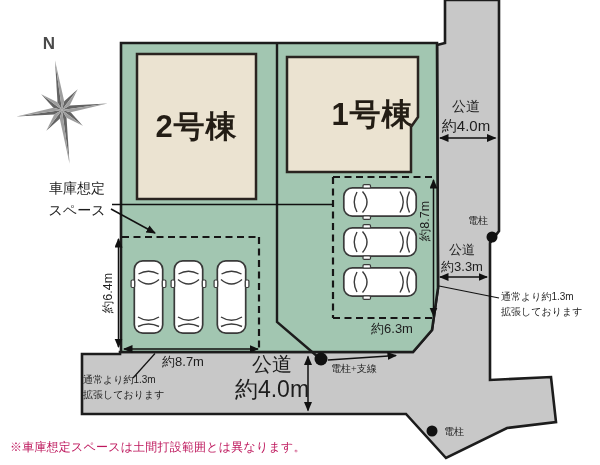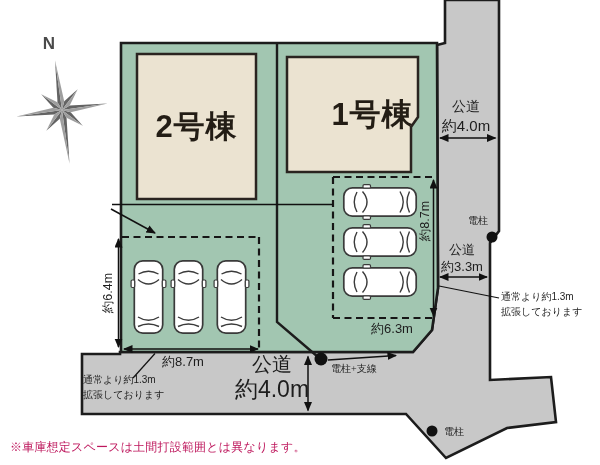--- a/index.html
+++ b/index.html
@@ -114,20 +114,24 @@
         <polygon points="-18.4,-18.4 -3.4,-8.3 0,0"></polygon>
       </g>
     </g>
   </svg>
 
   <div class="lbl" style="left:38px;top:33px;width:22px;text-align:center;font-size:17px;font-weight:bold;color:#4a4a4a;">N</div>
 
   <div class="bldg-lbl" style="left:137px;top:54px;width:119px;height:145px;border-radius:32px;">2号棟</div>
   <div class="bldg-lbl" style="left:287px;top:57px;width:131px;height:115px;padding-left:20px;">1号棟</div>
 
+  <div class="lbl ctr" style="left:40px;top:178px;width:74px;font-size:14px;line-height:1.55;">
+    <span>車庫想定</span><br>
+    <span>スペース</span>
+  </div>
 
   <div class="lbl rot" style="left:108px;top:293px;font-size:12.5px;">約6.4m</div>
 
   <div class="lbl ctr dim" style="left:151px;top:353px;width:64px;">約8.7m</div>
 
   <div class="lbl rot" style="left:425px;top:221px;font-size:12.5px;">約8.7m</div>
 
   <div class="lbl ctr dim" style="left:362px;top:320px;width:60px;">約6.3m</div>
 
   <div class="lbl ctr" style="left:434px;top:96px;width:64px;line-height:1.25;">

